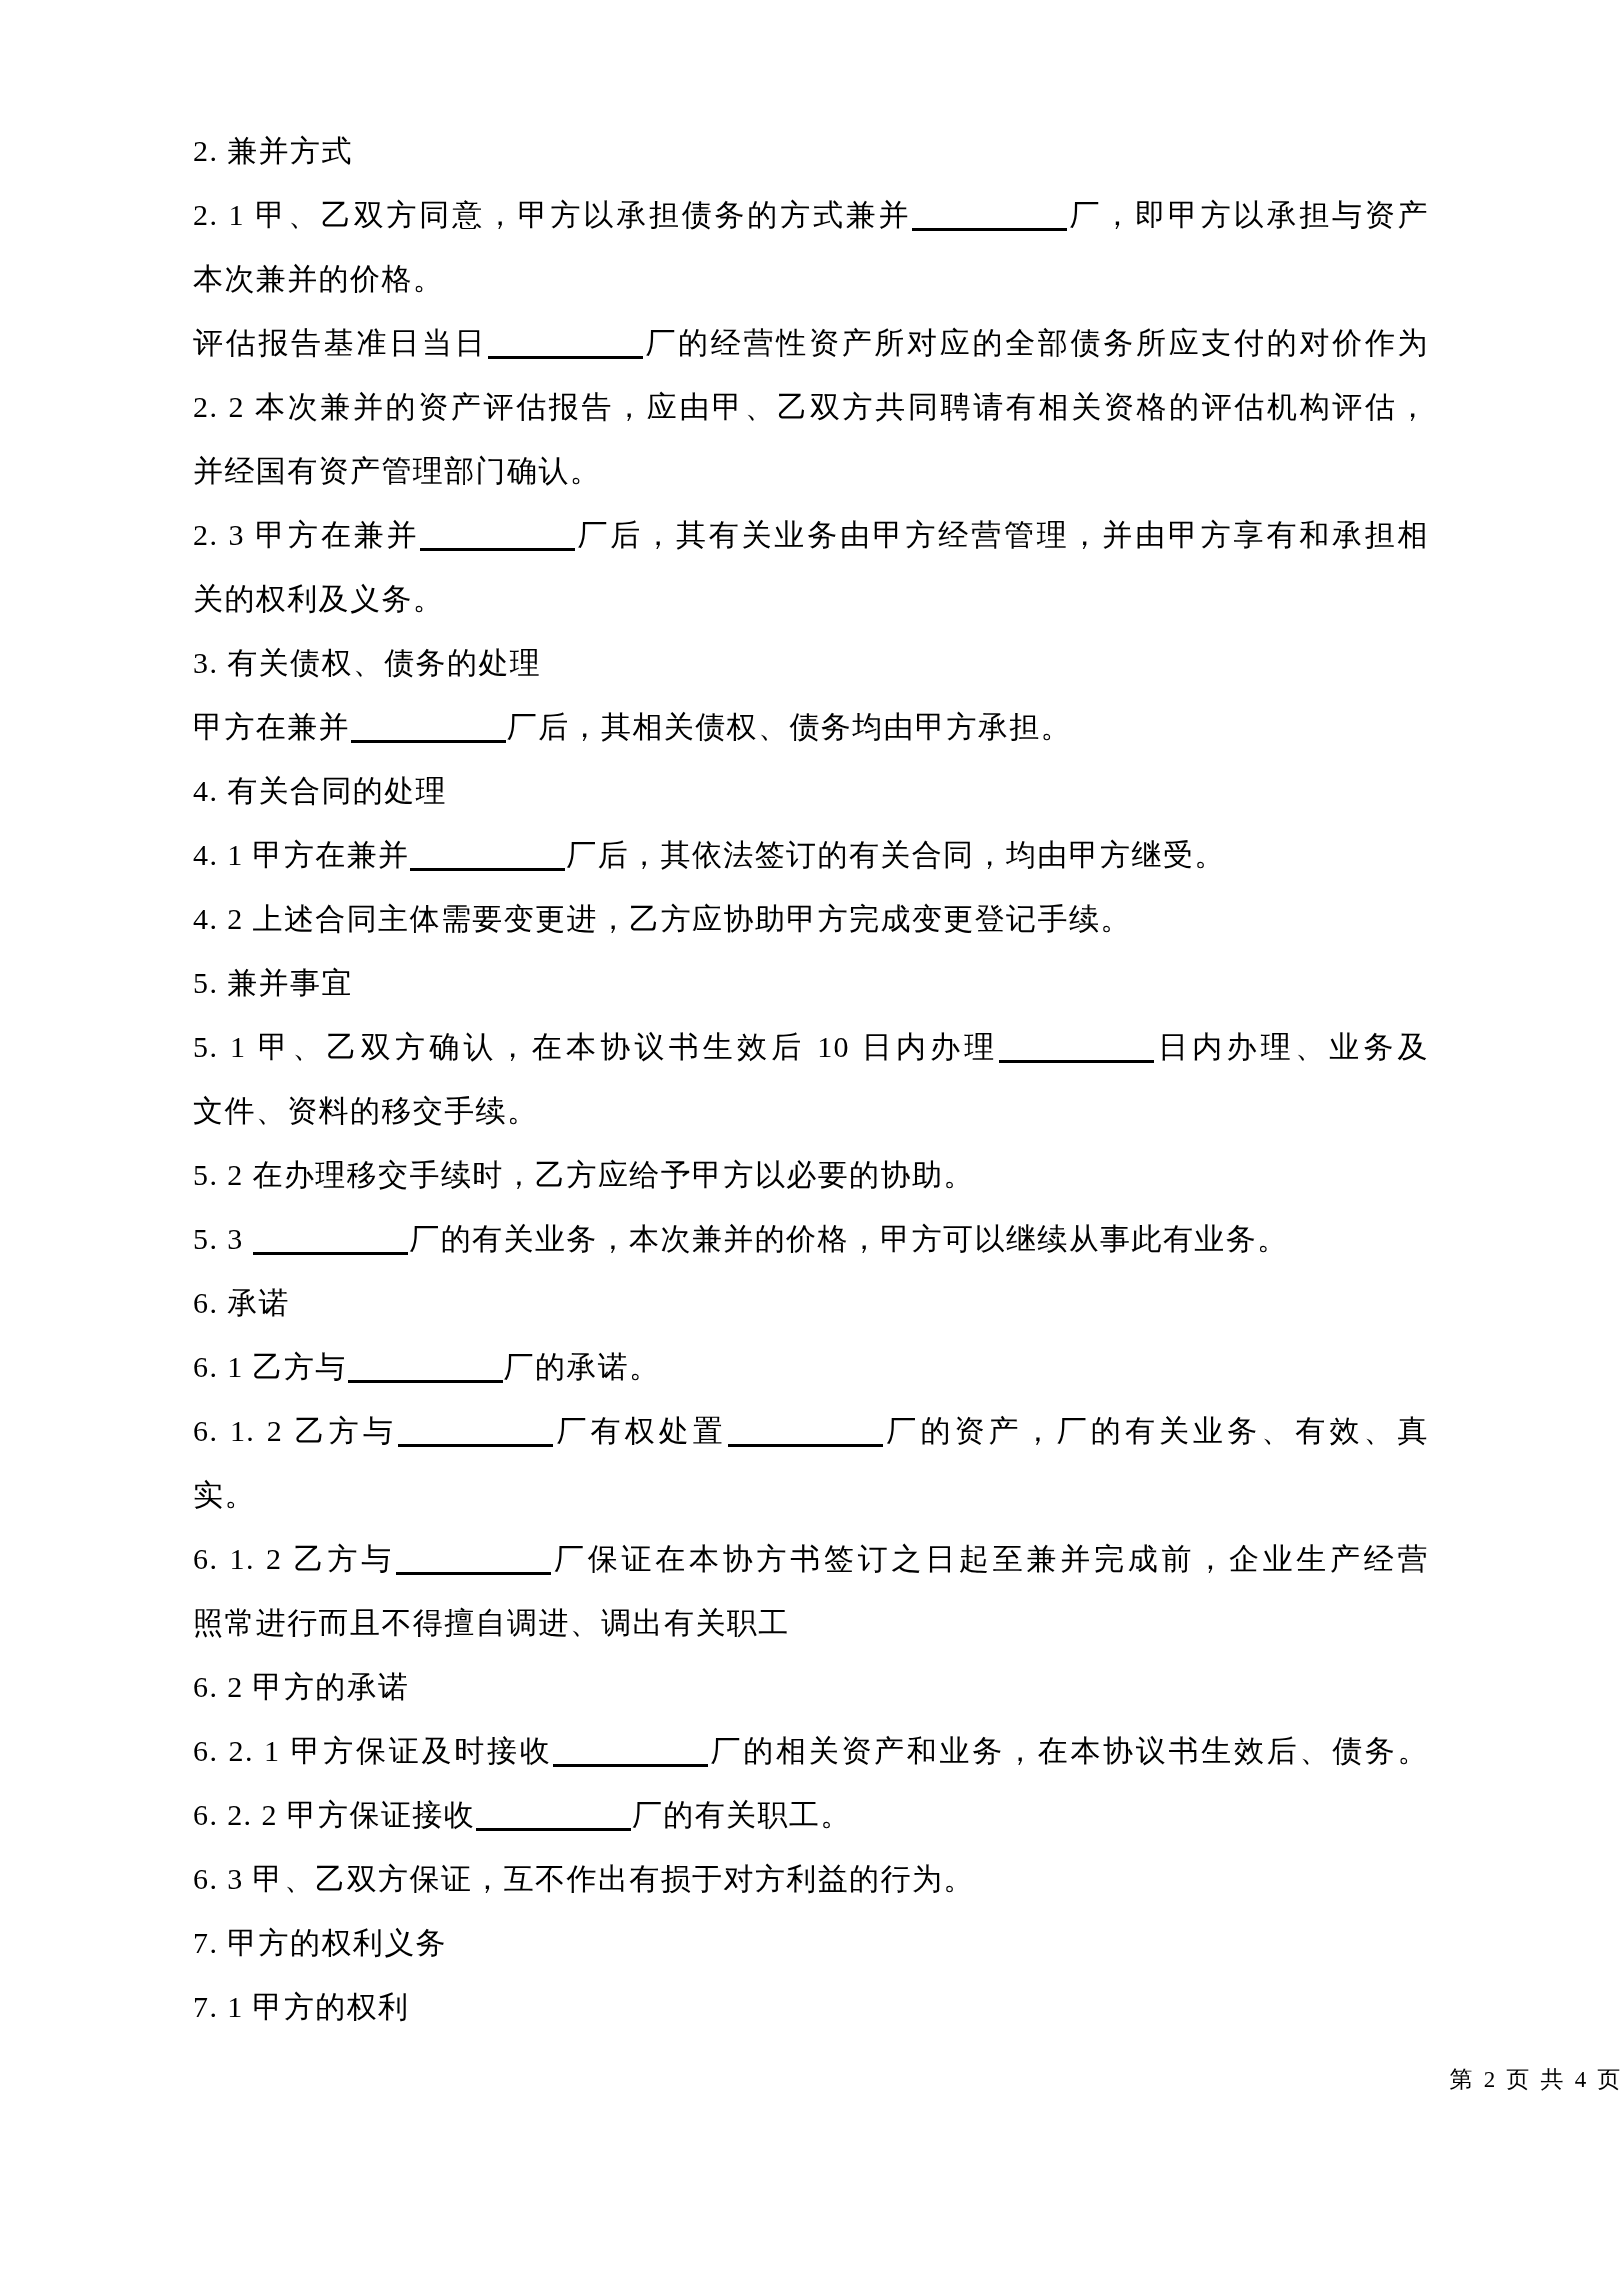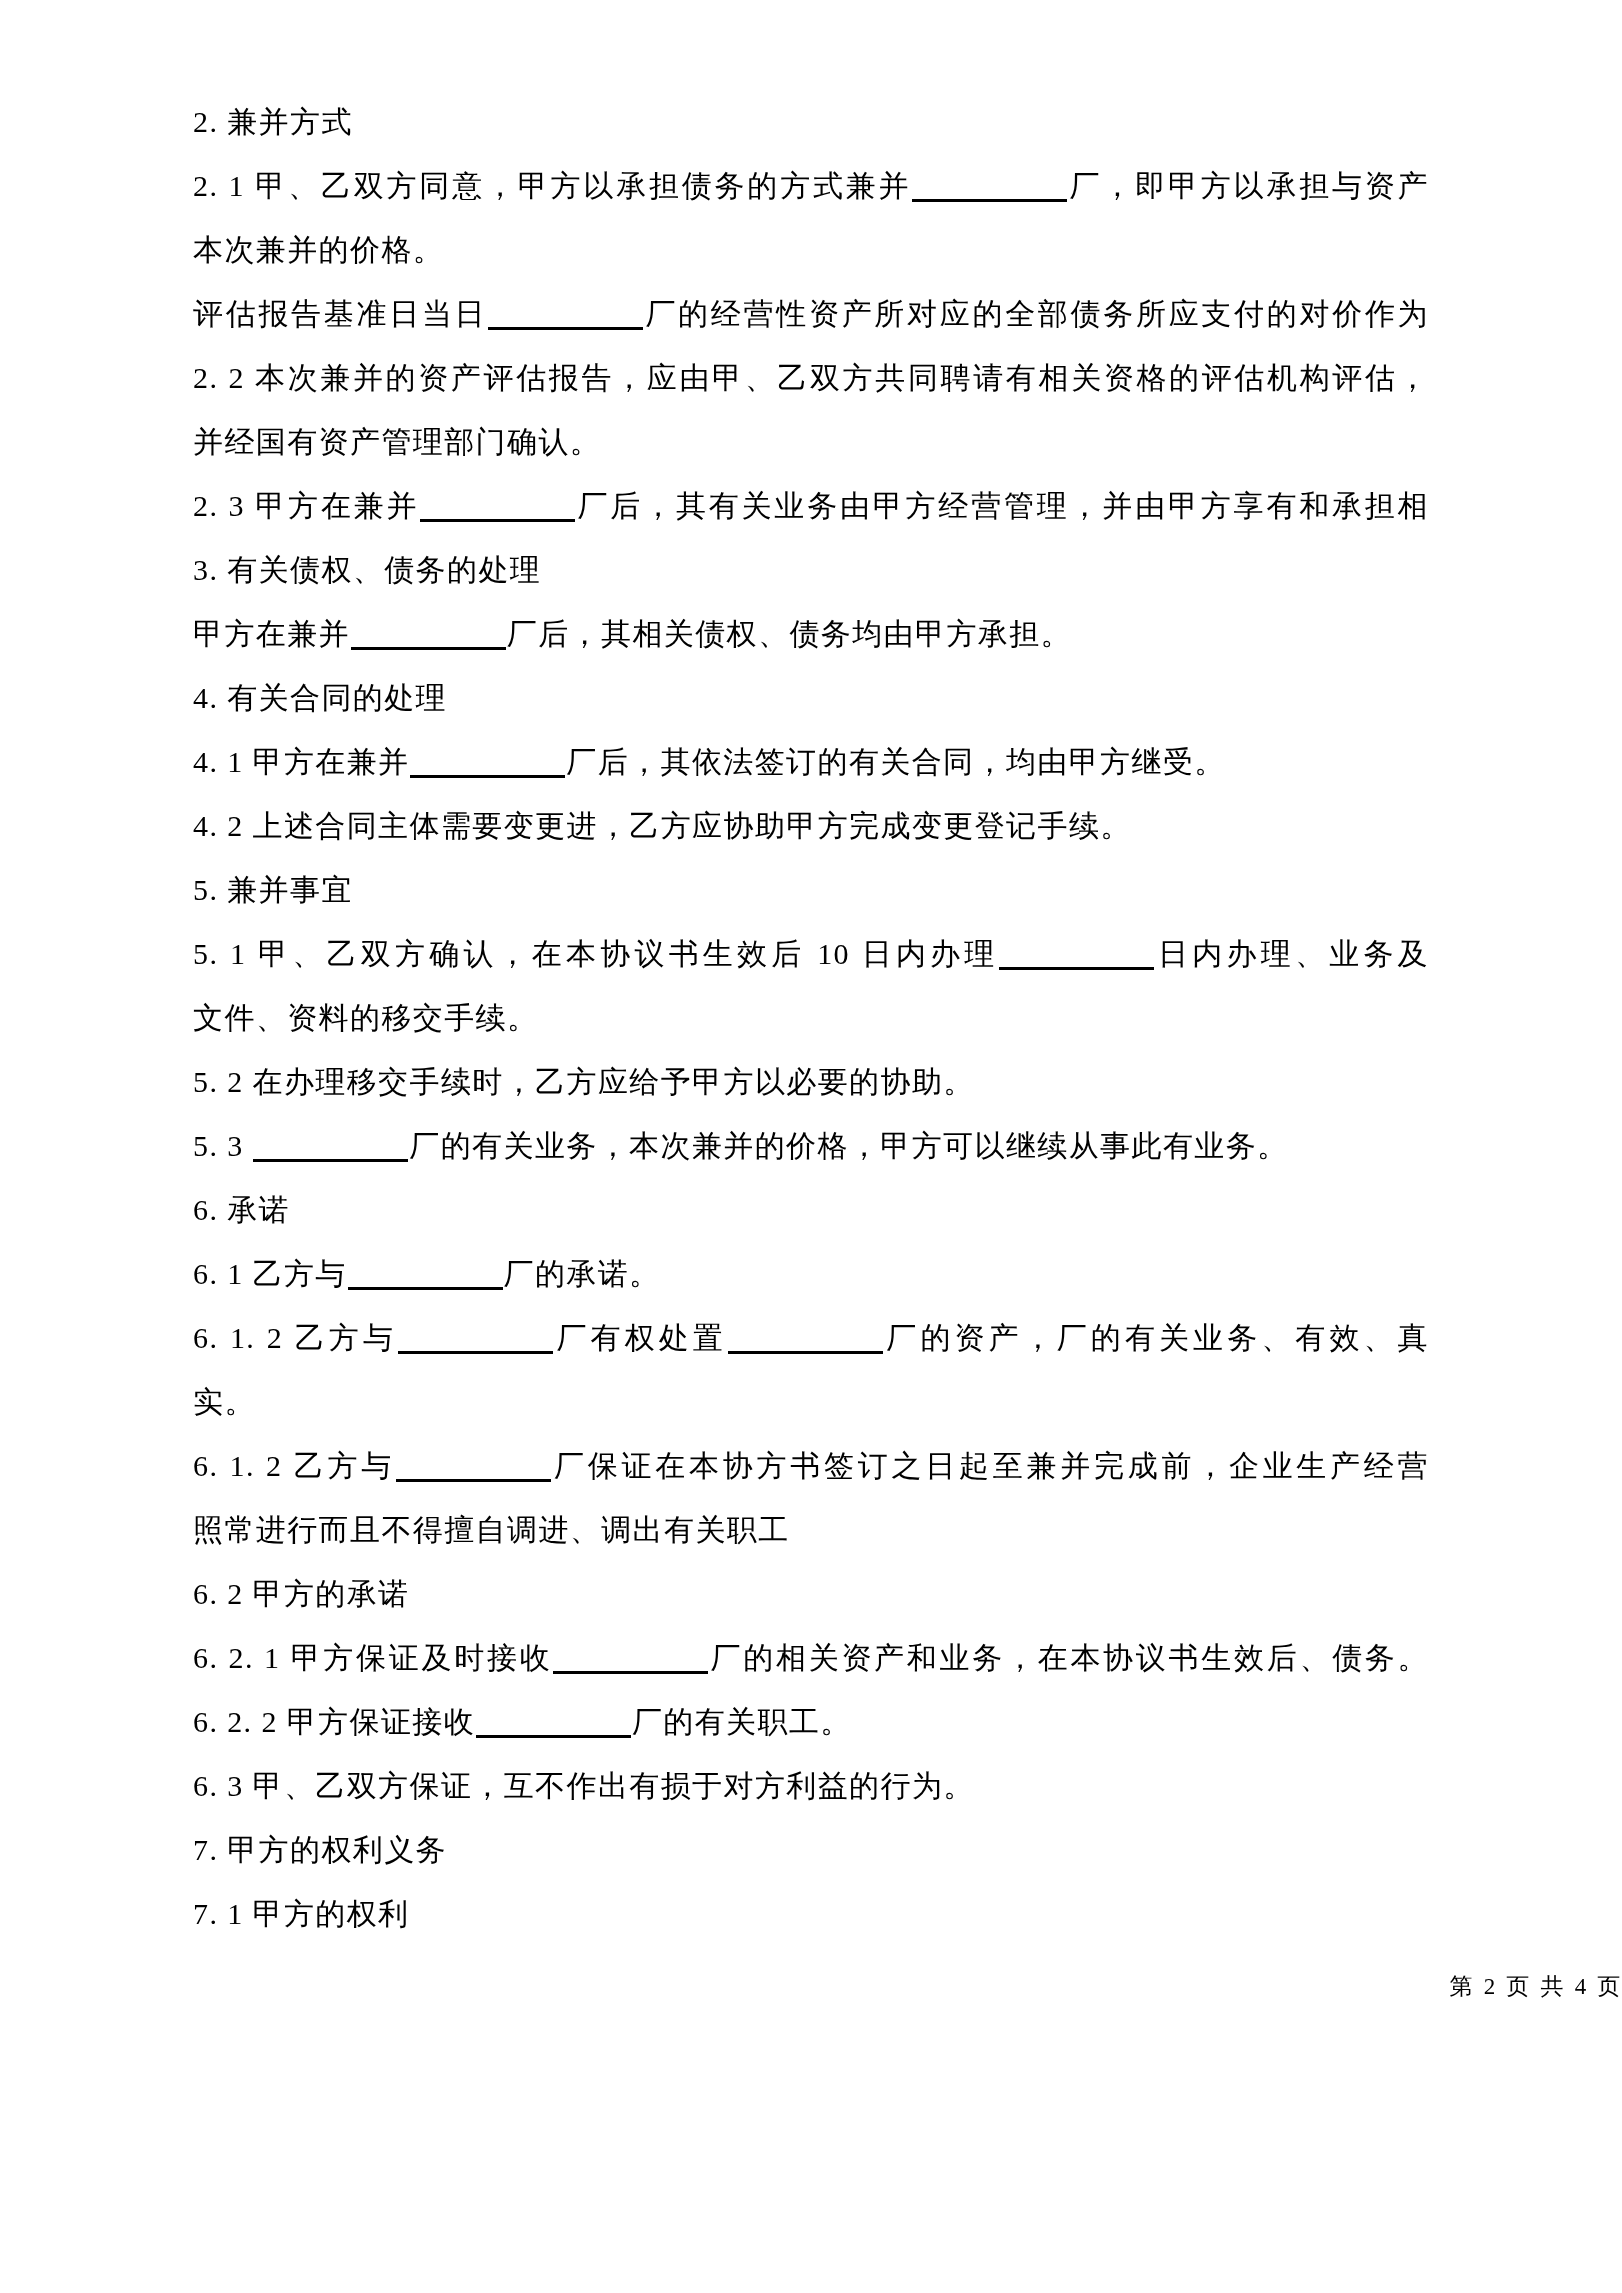--- a/index.html
+++ b/index.html
@@ -14,21 +14,21 @@
     font-family: "Liberation Serif", "DejaVu Serif", serif;
     overflow: hidden;
   }
   .page {
     position: relative;
     width: 1623px;
     height: 2294px;
     background: #ffffff;
   }
   .content {
-    padding: 90px 194px 0 193px;
+    padding: 119px 194px 0 193px;
   }
   .line {
     height: 64px;
     line-height: 64px;
     font-size: 30px;
     letter-spacing: 1.4px;
     white-space: nowrap;
     overflow: visible;
   }
   .line.fill {
@@ -58,20 +58,21 @@
 
 <div class="page">
   <div class="content" id="document-body">
       <div class="line"><span>2. 兼并方式</span></div>
       <div class="line fill"><span>2. 1 甲、乙双方同意，甲方以承担债务的方式兼并</span><span class="blank"></span><span>厂，即甲方以承担与资产</span></div>
       <div class="line"><span>本次兼并的价格。</span></div>
       <div class="line fill"><span>评估报告基准日当日</span><span class="blank"></span><span>厂的经营性资产所对应的全部债务所应支付的对价作为</span></div>
       <div class="line fill"><span>2. 2 本次兼并的资产评估报告，应由甲、乙双方共同聘请有相关资格的评估机构评估，</span></div>
       <div class="line"><span>并经国有资产管理部门确认。</span></div>
       <div class="line fill"><span>2. 3 甲方在兼并</span><span class="blank"></span><span>厂后，其有关业务由甲方经营管理，并由甲方享有和承担相</span></div>
+      <div class="line"><span>关的权利及义务。</span></div>
       <div class="line"><span>3. 有关债权、债务的处理</span></div>
       <div class="line"><span>甲方在兼并</span><span class="blank"></span><span>厂后，其相关债权、债务均由甲方承担。</span></div>
       <div class="line"><span>4. 有关合同的处理</span></div>
       <div class="line"><span>4. 1 甲方在兼并</span><span class="blank"></span><span>厂后，其依法签订的有关合同，均由甲方继受。</span></div>
       <div class="line"><span>4. 2 上述合同主体需要变更进，乙方应协助甲方完成变更登记手续。</span></div>
       <div class="line"><span>5. 兼并事宜</span></div>
       <div class="line fill"><span>5. 1 甲、乙双方确认，在本协议书生效后 10 日内办理</span><span class="blank"></span><span>日内办理、业务及</span></div>
       <div class="line"><span>文件、资料的移交手续。</span></div>
       <div class="line"><span>5. 2 在办理移交手续时，乙方应给予甲方以必要的协助。</span></div>
       <div class="line"><span>5. 3 </span><span class="blank"></span><span>厂的有关业务，本次兼并的价格，甲方可以继续从事此有业务。</span></div>

